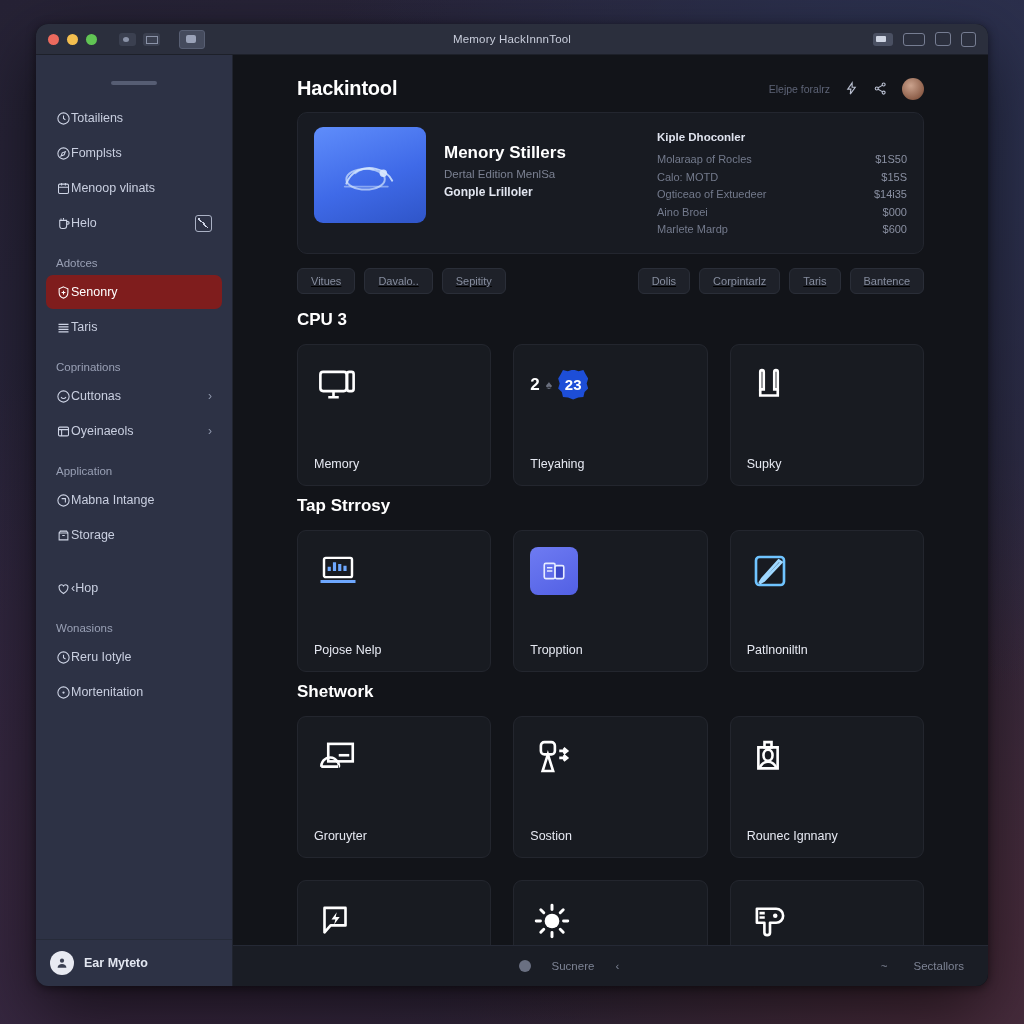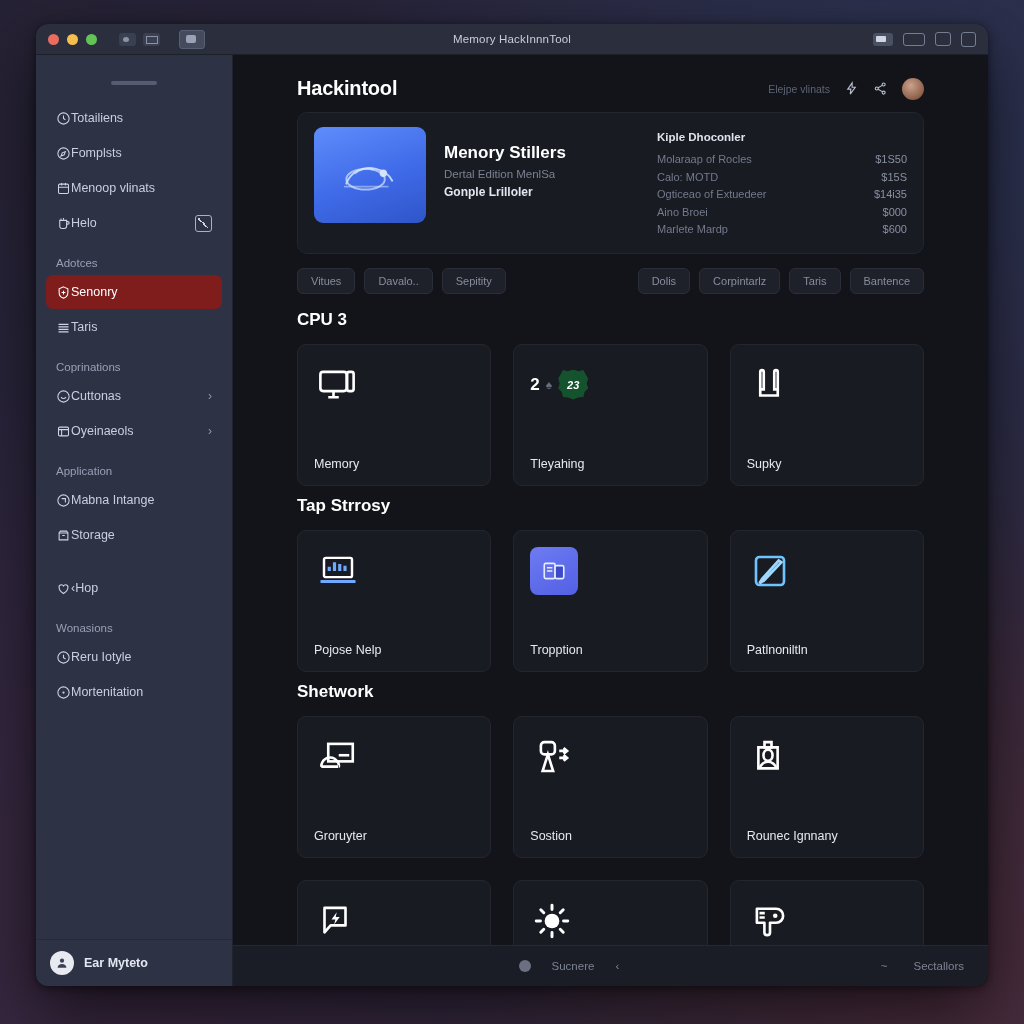--- a/index.html
+++ b/index.html
@@ -186,21 +186,21 @@
   .hero-side { width: 250px; flex: 0 0 250px; padding-top: 4px; }
   .hero-side-h { font-size: 11.5px; font-weight: bold; color: #dfe3ee; margin-bottom: 8px; }
   .price-row {
     display: flex; font-size: 11px; color: #737a8c;
     line-height: 17.5px;
   }
   .price-row .pk { flex: 1; white-space: nowrap; overflow: hidden; }
   .price-row .pv { color: #8a90a2; }
 
   
-  .pills { display: flex; align-items: flex-start; padding: 14px 0 6px 0; }
+  .pills { display: flex; align-items: flex-start; padding: 14px 0 6px 0; text-decoration: underline; }
   .pill {
     background: #1e2129; border: 1px solid #2a2e38;
     color: #868d9e; font-size: 11px;
     padding: 6px 13px; border-radius: 6px; margin-right: 9px;
     white-space: nowrap;
   }
   .pills .spacer { flex: 1; }
   .pills .right-grp { display: flex; }
   .pills .right-grp .pill { margin-right: 0; margin-left: 9px; }
 
@@ -216,25 +216,24 @@
     padding: 14px 16px;
     display: flex; flex-direction: column; justify-content: space-between;
   }
   .card-ico { height: 52px; display: flex; align-items: center; color: #fff; }
   .card-ico svg { display: block; }
   .card-lbl { font-size: 12.5px; color: #e6e9f2; }
   .badge-wrap { display: flex; align-items: center; gap: 6px; }
   .badge-num { font-size: 17px; color: #fff; font-weight: bold; }
   .badge-spade { color: #6a707f; font-size: 12px; }
   .badge-blob {
-    width: 30px; height: 30px; background: #14532d;
+    width: 30px; height: 30px; background: #1d4ed8;
     display: flex; align-items: center; justify-content: center;
-    color: #fff; font-size: 11px; font-weight: bold;
+    color: #fff; font-size: 15px; font-weight: bold;
     clip-path: polygon(50% 0%,68% 6%,84% 2%,92% 17%,100% 30%,95% 47%,100% 63%,88% 75%,84% 92%,67% 93%,50% 100%,33% 93%,16% 92%,12% 75%,0% 63%,5% 47%,0% 30%,8% 17%,16% 2%,32% 6%);
-    font-style: italic;
   }
   .tile {
     width: 48px; height: 48px; border-radius: 8px;
     display: flex; align-items: center; justify-content: center;
   }
   .tile.blue { background: linear-gradient(150deg, #6e7bf2 0%, #5260e4 100%); }
 
   
   .footer {
     height: 40px; flex: 0 0 40px;
@@ -421,21 +420,21 @@
         <span class="nm">Ear Myteto</span>
       </div>
     </div>
 
     <div class="main">
       <div class="main-scroll">
 
         <div class="main-head">
           <div class="page-title">Hackintool</div>
           <div class="head-right">
-            <span class="head-note">Elejpe vlinats</span>
+            <span class="head-note">Elejpe foralrz</span>
             <span class="head-ic">
               <svg viewBox="0 0 24 24" fill="none" stroke="currentColor" stroke-width="1.8">
                   <path d="M13 3L6 13h5l-1 8 8-11h-5z"></path>
                 </svg>
             </span>
             <span class="head-ic">
               <svg viewBox="0 0 24 24" fill="none" stroke="currentColor" stroke-width="1.8">
                   <circle cx="17" cy="5.5" r="2.4"></circle>
                   <circle cx="6" cy="12" r="2.4"></circle>
                   <circle cx="17" cy="18.5" r="2.4"></circle>

